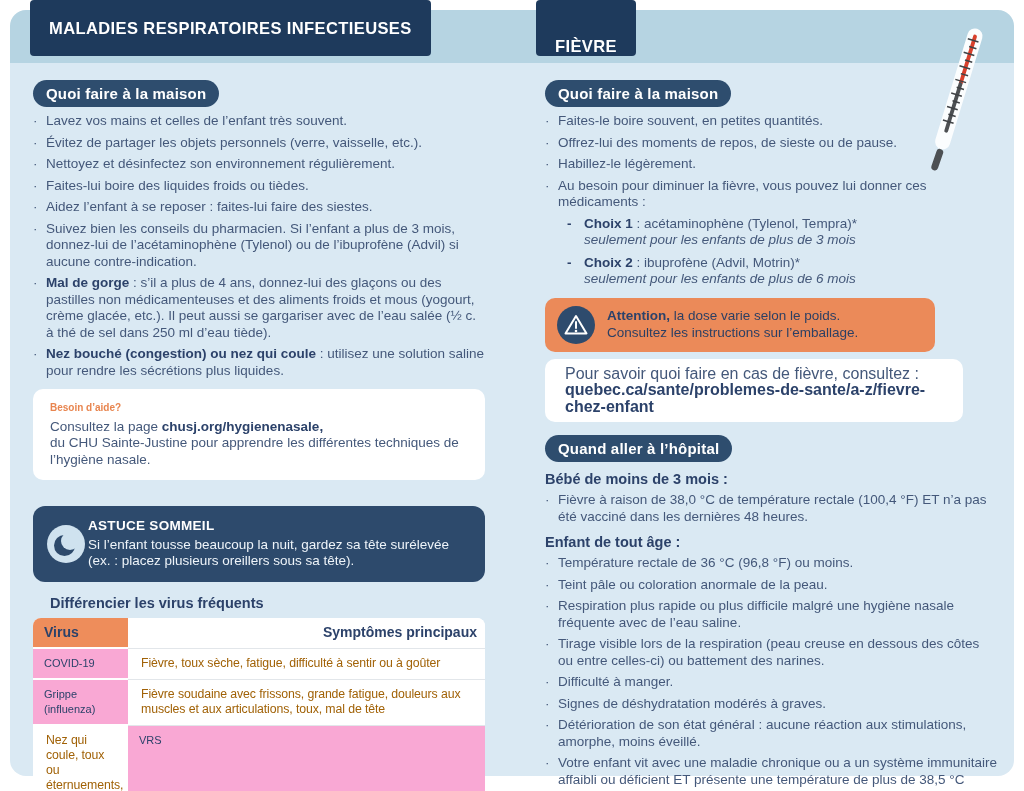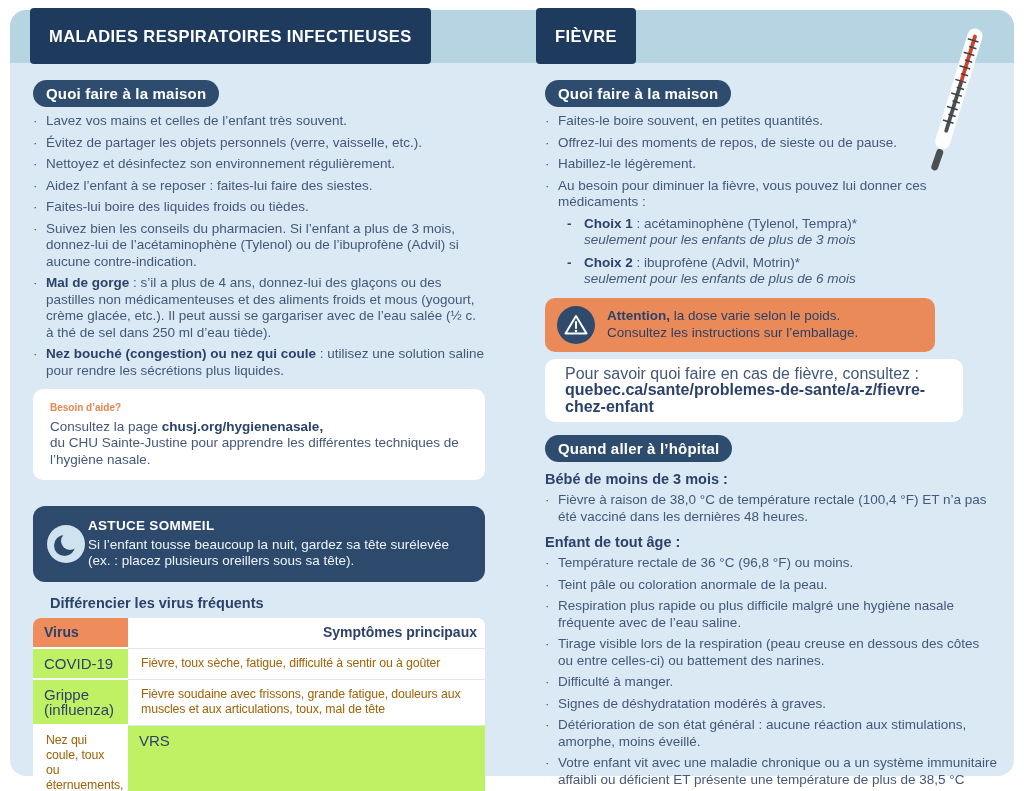--- a/index.html
+++ b/index.html
@@ -1,43 +1,43 @@
 <!DOCTYPE html>
 <html><head>
 <meta charset="utf-8">
 <style>
   html,body{margin:0;padding:0;}
   body{width:1024px;height:791px;background:#ffffff;font-family:"Liberation Sans","DejaVu Sans",sans-serif;}
   .page{position:relative;width:1024px;height:791px;overflow:hidden;}
   .band{position:absolute;left:10px;top:10px;width:1004px;height:53px;background:#b6d4e2;border-radius:16px 16px 0 0;}
   .panel{position:absolute;left:10px;top:63px;width:1004px;height:713px;background:#dae9f3;border-radius:0 0 16px 16px;}
-  .title-box{position:absolute;top:8px;height:56px;background:#1e3a5c;border-radius:4px;color:#ffffff;
+  .title-box{position:absolute;top:0;height:56px;background:#1e3a5c;border-radius:4px;color:#ffffff;
     font-weight:bold;font-size:16.5px;letter-spacing:.4px;display:flex;align-items:center;padding:0 19px;white-space:nowrap;}
   #title-left{left:30px;}
-  #title-right{left:536px;}
+  #title-right{left:536px;align-items:flex-end;}
   .therm{position:absolute;left:926px;top:24px;width:62px;height:152px;transform:rotate(17deg);}
   .col{position:absolute;top:80px;width:452px;}
   #col-left{left:33px;}
   #col-right{left:545px;}
   .badge{display:inline-block;background:#2e4d6e;color:#ffffff;font-size:15px;font-weight:bold;padding:5px 13px;border-radius:14px;letter-spacing:.2px;}
   .ul{margin-top:6px;}
   .li{display:flex;margin-bottom:5px;font-size:13.5px;line-height:16.5px;color:#44587a;}
   .li::before{content:"·";width:13px;flex:none;color:#44587a;}
   .b{font-weight:bold;color:#2c426a;}
   .choice{display:flex;margin:2px 0 6px 22px;font-size:13.5px;line-height:16.5px;color:#44587a;}
   .choice::before{content:"-";width:17px;flex:none;font-weight:bold;color:#2c426a;}
   .note{font-style:italic;}
   .help-box{background:#ffffff;border-radius:10px;padding:11px 16px 12px 17px;margin-top:10px;font-size:13.5px;line-height:16.5px;color:#44587a;}
   .hb-title{color:#e8854f;font-weight:bold;font-size:10px;margin-bottom:2px;}
   .sleep-box{background:#2d4a6c;border-radius:12px;padding:12px 16px 12px 14px;margin-top:26px;display:flex;gap:3px;align-items:center;color:#eef4f9;font-size:13.5px;line-height:16.5px;}
   .sb-title{font-weight:bold;font-size:13.5px;color:#ffffff;margin-bottom:2px;letter-spacing:.3px;}
   .icon{flex:none;display:block;}
   .tbl-heading{margin:13px 0 7px 17px;font-weight:bold;font-size:14.5px;color:#2c426a;}
   .vtable{display:grid;grid-template-columns:95px 1fr;border-radius:8px;overflow:hidden;background:#ffffff;}
-  .vc{background:#bef264;border-bottom:2px solid #ffffff;padding:7px 6px 7px 11px;font-size:15px;line-height:15px;color:#2c426a;}
+  .vc{background:#f9a8d4;border-bottom:2px solid #ffffff;padding:7px 6px 7px 11px;font-size:11px;line-height:15px;color:#2c426a;}
   .vc.hdr{background:#ee8d5b;font-weight:bold;font-size:14px;}
   .sc{background:#ffffff;border-bottom:1px solid #e2e6ea;padding:7px 8px 7px 13px;font-size:12.3px;line-height:15px;letter-spacing:-.1px;color:#a16207;}
   .sc.hdr{font-weight:bold;font-size:14px;color:#2c426a;letter-spacing:0;text-align:right;}
   .vc.last,.sc.last{border-bottom:none;padding-bottom:12px;}
   .attn{width:366px;background:#eb8a59;border-radius:10px;margin-top:10px;padding:8px 12px;display:flex;gap:12px;align-items:center;font-size:13.5px;line-height:16.5px;color:#2c3f63;}
   .info{width:378px;background:#ffffff;border-radius:10px;margin-top:7px;padding:7px 20px;font-size:16px;line-height:16.5px;color:#44587a;}
   .h-badge{margin-top:13px;}
   .sub-heading{font-weight:bold;font-size:14.5px;color:#2c426a;margin:9px 0 5px 0;}
   .mt4{margin-top:4px;}
 </style>
@@ -84,24 +84,24 @@
       <div class="li">
           <div><span class="b"></span><span>Lavez vos mains et celles de l’enfant très souvent.</span></div>
         </div>
       <div class="li">
           <div><span class="b"></span><span>Évitez de partager les objets personnels (verre, vaisselle, etc.).</span></div>
         </div>
       <div class="li">
           <div><span class="b"></span><span>Nettoyez et désinfectez son environnement régulièrement.</span></div>
         </div>
       <div class="li">
+          <div><span class="b"></span><span>Faites-lui boire des liquides froids ou tièdes.</span></div>
+        </div>
+      <div class="li">
           <div><span class="b"></span><span>Aidez l’enfant à se reposer : faites-lui faire des siestes.</span></div>
-        </div>
-      <div class="li">
-          <div><span class="b"></span><span>Faites-lui boire des liquides froids ou tièdes.</span></div>
         </div>
       <div class="li">
           <div><span class="b"></span><span>Suivez bien les conseils du pharmacien. Si l’enfant a plus de 3 mois, donnez-lui de l’acétaminophène (Tylenol) ou de l’ibuprofène (Advil) si aucune contre-indication.</span></div>
         </div>
       <div class="li">
           <div><span class="b">Mal de gorge</span><span> : s’il a plus de 4 ans, donnez-lui des glaçons ou des pastilles non médicamenteuses et des aliments froids et mous (yogourt, crème glacée, etc.). Il peut aussi se gargariser avec de l’eau salée (½ c. à thé de sel dans 250 ml d’eau tiède).</span></div>
         </div>
       <div class="li">
           <div><span class="b">Nez bouché (congestion) ou nez qui coule</span><span> : utilisez une solution saline pour rendre les sécrétions plus liquides.</span></div>
         </div>

